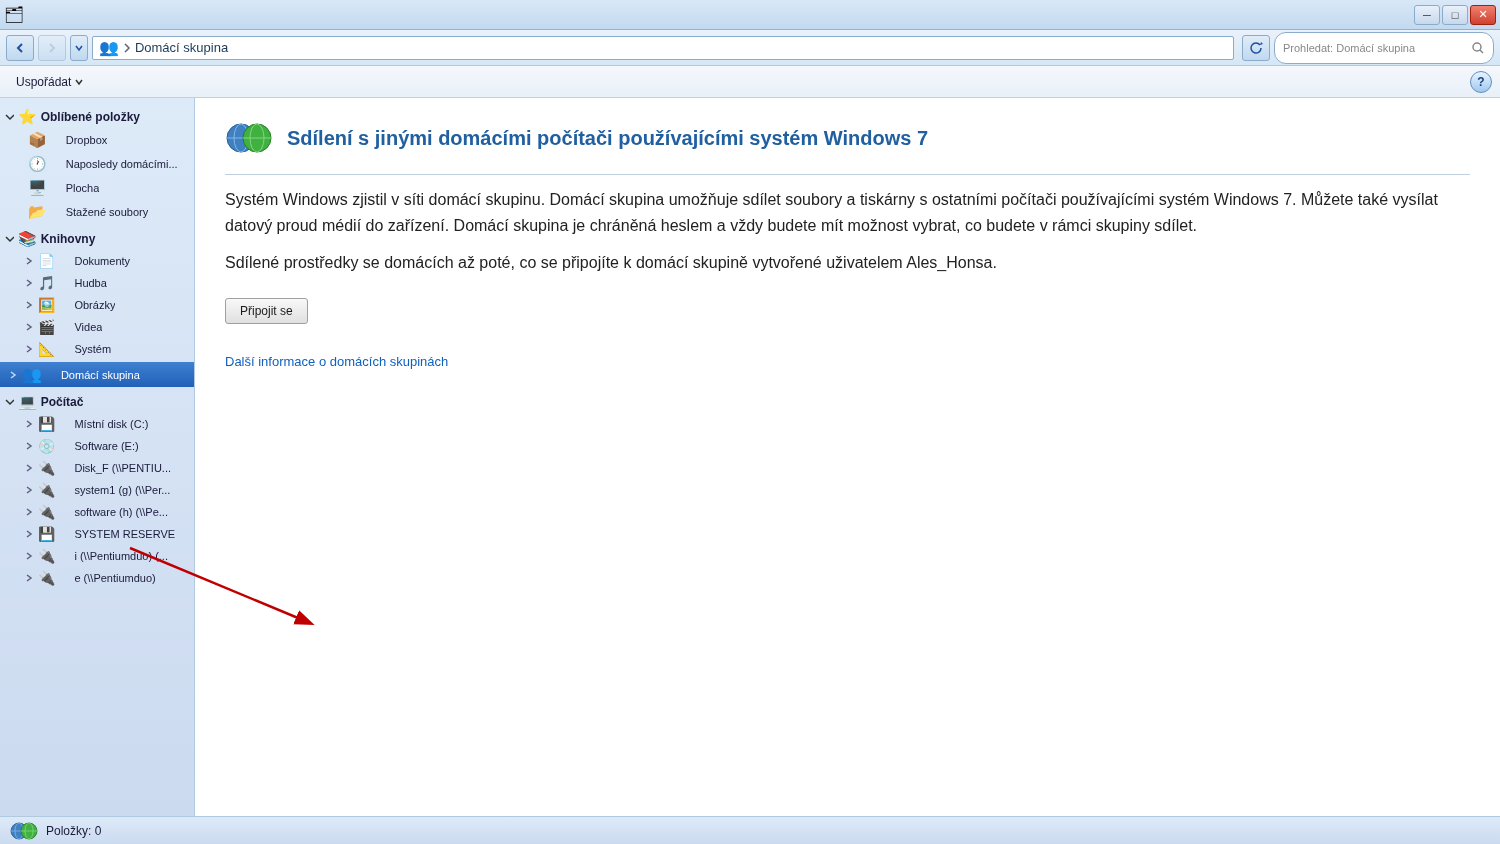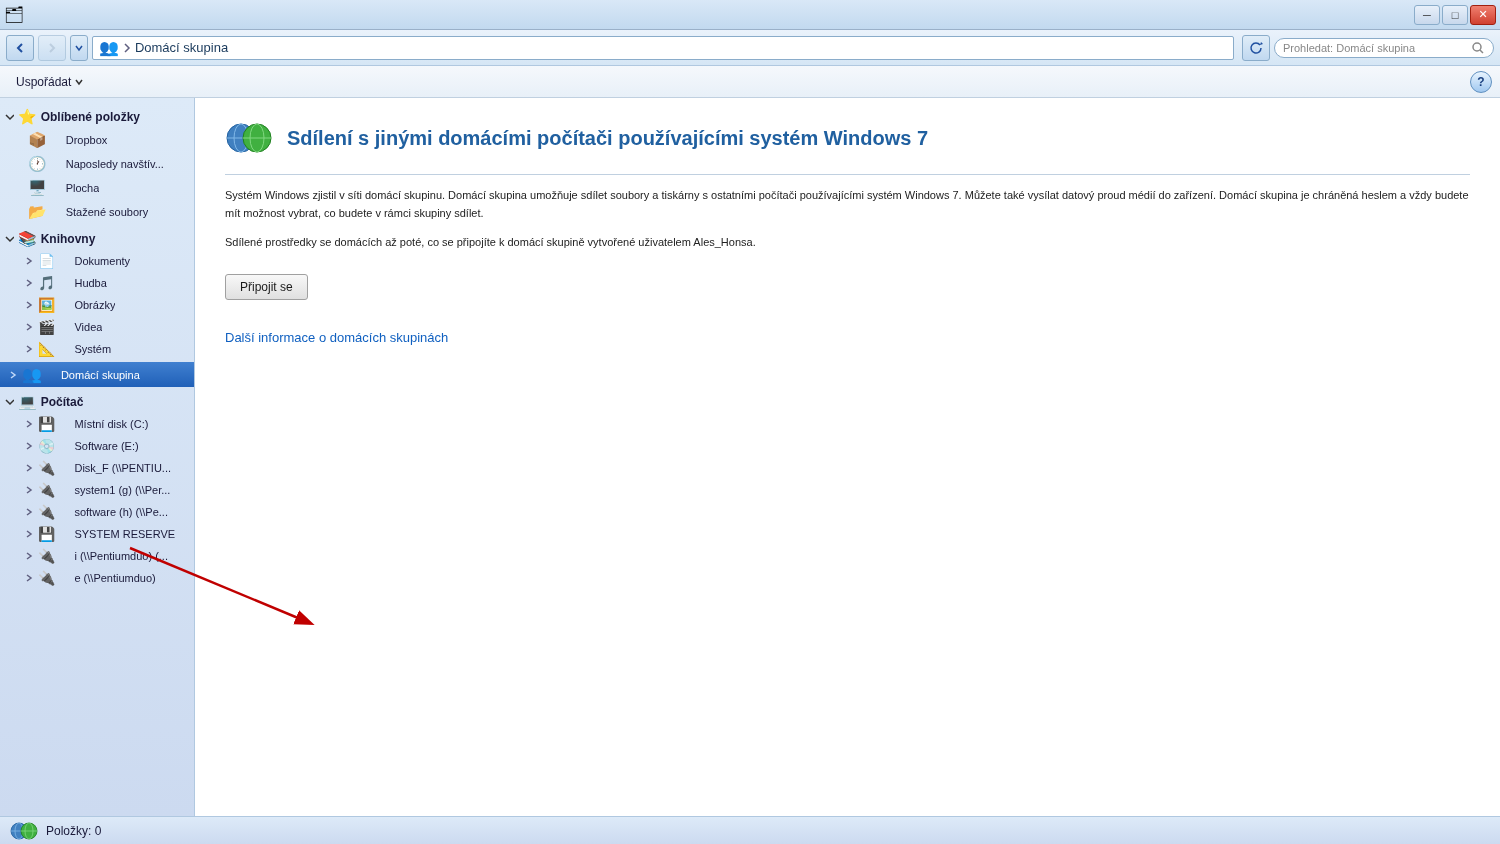--- a/index.html
+++ b/index.html
@@ -84,21 +84,21 @@
       border-radius: 2px;
       display: flex;
       align-items: center;
       padding: 0 6px;
       gap: 4px;
       font-size: 12px;
       color: #1a3a5c;
     }
     .search-bar {
       width: 220px;
-      height: 20px;
+      height: 32px;
       background: white;
       border: 1px solid #8aacca;
       border-radius: 12px;
       display: flex;
       align-items: center;
       padding: 8px 8px;
       gap: 4px;
       font-size: 12px;
       color: #888;
     }
@@ -222,21 +222,21 @@
       font-size: 20px;
       color: #2060a0;
       font-weight: bold;
     }
     .divider {
       height: 1px;
       background: #c0d0e0;
       margin: 12px 0;
     }
     .content-text {
-      font-size: 11px;
+      font-size: 16px;
       color: #222;
       line-height: 1.6;
       margin-bottom: 12px;
     }
     .link-text {
       color: #1060c0;
       cursor: pointer;
       text-decoration: none;
     }
     .join-btn {
@@ -347,21 +347,21 @@
           </svg>
         <span style="font-size:15px;">⭐</span>
         <span style="font-size:12px;font-weight:bold;color:#1a1a3a;">Oblíbené položky</span>
       </div>
       <div class="sidebar-item" style="padding-left:28px;">
         <span style="font-size:15px;">📦</span>
         <span class="item-label">Dropbox</span>
       </div>
       <div class="sidebar-item" style="padding-left:28px;">
         <span style="font-size:15px;">🕐</span>
-        <span class="item-label">Naposledy navštív...</span>
+        <span class="item-label">Naposledy domácími...</span>
       </div>
       <div class="sidebar-item" style="padding-left:28px;">
         <span style="font-size:15px;">🖥️</span>
         <span class="item-label">Plocha</span>
       </div>
       <div class="sidebar-item" style="padding-left:28px;">
         <span style="font-size:15px;">📂</span>
         <span class="item-label">Stažené soubory</span>
       </div>
     </div>

